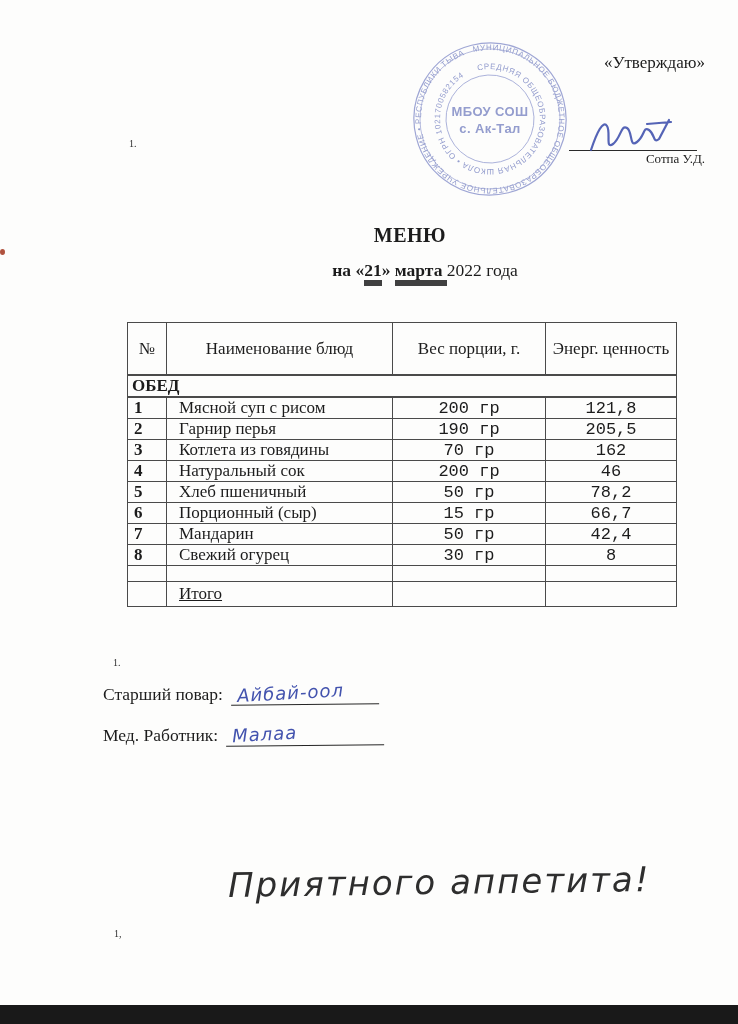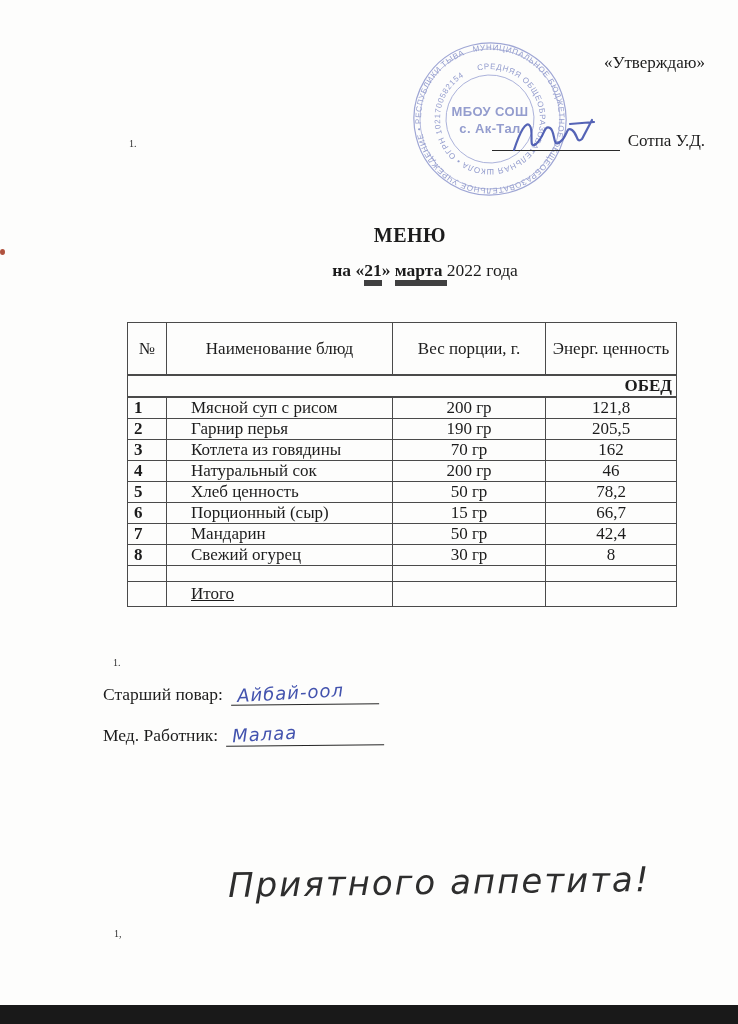--- a/index.html
+++ b/index.html
@@ -10,21 +10,21 @@
     color:#1c1c1c;
   }
   .page{position:absolute;inset:0;}
 
   
   .approve{position:absolute;top:54px;right:33px;font-size:17px;line-height:1;}
   .approve .line1{margin-bottom:19px;}
   .approve .line2{margin-bottom:0;}
   .sign-row{
     position:absolute;top:128px;right:33px;
-    display:flex;align-items:flex-end;font-size:17px;
+    display:flex;align-items:flex-end;font-size:13px;flex-direction:column;
   }
   .sign-line{
     display:inline-block;width:128px;height:22px;position:relative;
     border-bottom:1.4px solid #2a2a2a;margin-right:8px;
   }
   .sign-line svg{position:absolute;left:18px;bottom:-4px;overflow:visible;}
 
   
   .stamp{position:absolute;left:402px;top:40px;width:176px;height:158px;opacity:.82;}
   .stamp text{fill:#7d88c4;font-family:"Liberation Sans",sans-serif;}
@@ -47,25 +47,25 @@
   .menu-table{
     position:absolute;left:127px;top:322px;width:549px;
     border-collapse:collapse;table-layout:fixed;font-size:17px;
   }
   .menu-table td,.menu-table th{
     border:1px solid #4a4a4a;padding:0 4px;vertical-align:middle;
     overflow:hidden;white-space:nowrap;
   }
   .menu-table thead th{height:51px;font-weight:normal;text-align:center;border-bottom-width:2px;}
   .menu-table th.wrap{white-space:normal;line-height:1.25;margin-top:9px;}
-  .menu-table .section-row td{height:20px;text-align:right;font-weight:bold;border-bottom-width:2px;margin-top:21px;}
+  .menu-table .section-row td{height:20px;text-align:left;font-weight:bold;border-bottom-width:2px;margin-top:21px;}
   .menu-table tbody tr.item td{height:19px;}
   .menu-table td.num{font-weight:bold;padding-left:6px;}
-  .menu-table td.name{padding-left:24px;}
-  .menu-table td.ctr{text-align:center;}
+  .menu-table td.name{padding-left:12px;}
+  .menu-table td.ctr{text-align:center;font-family:Liberation Mono, monospace;}
   .menu-table tr.spacer td{height:15px;}
   .menu-table tr.total td{height:24px;text-decoration:underline;}
 
   
   .sig-block{position:absolute;left:103px;top:680px;font-size:17.5px;text-align:right;}
   .sig-item{display:flex;align-items:flex-end;margin-bottom:16px;}
   .sig-item .label{margin-right:8px;}
   .hand-line{
     display:inline-block;height:24px;border-bottom:1.6px solid #262626;
     position:relative;transform:rotate(-.6deg);
@@ -170,21 +170,21 @@
         <td class="ctr">162</td>
       </tr>
       <tr class="item">
         <td class="num">4</td>
         <td class="name">Натуральный сок</td>
         <td class="ctr">200 гр</td>
         <td class="ctr">46</td>
       </tr>
       <tr class="item">
         <td class="num">5</td>
-        <td class="name">Хлеб ценность</td>
+        <td class="name">Хлеб пшеничный</td>
         <td class="ctr">50 гр</td>
         <td class="ctr">78,2</td>
       </tr>
       <tr class="item">
         <td class="num">6</td>
         <td class="name">Порционный (сыр)</td>
         <td class="ctr">15 гр</td>
         <td class="ctr">66,7</td>
       </tr>
       <tr class="item">

